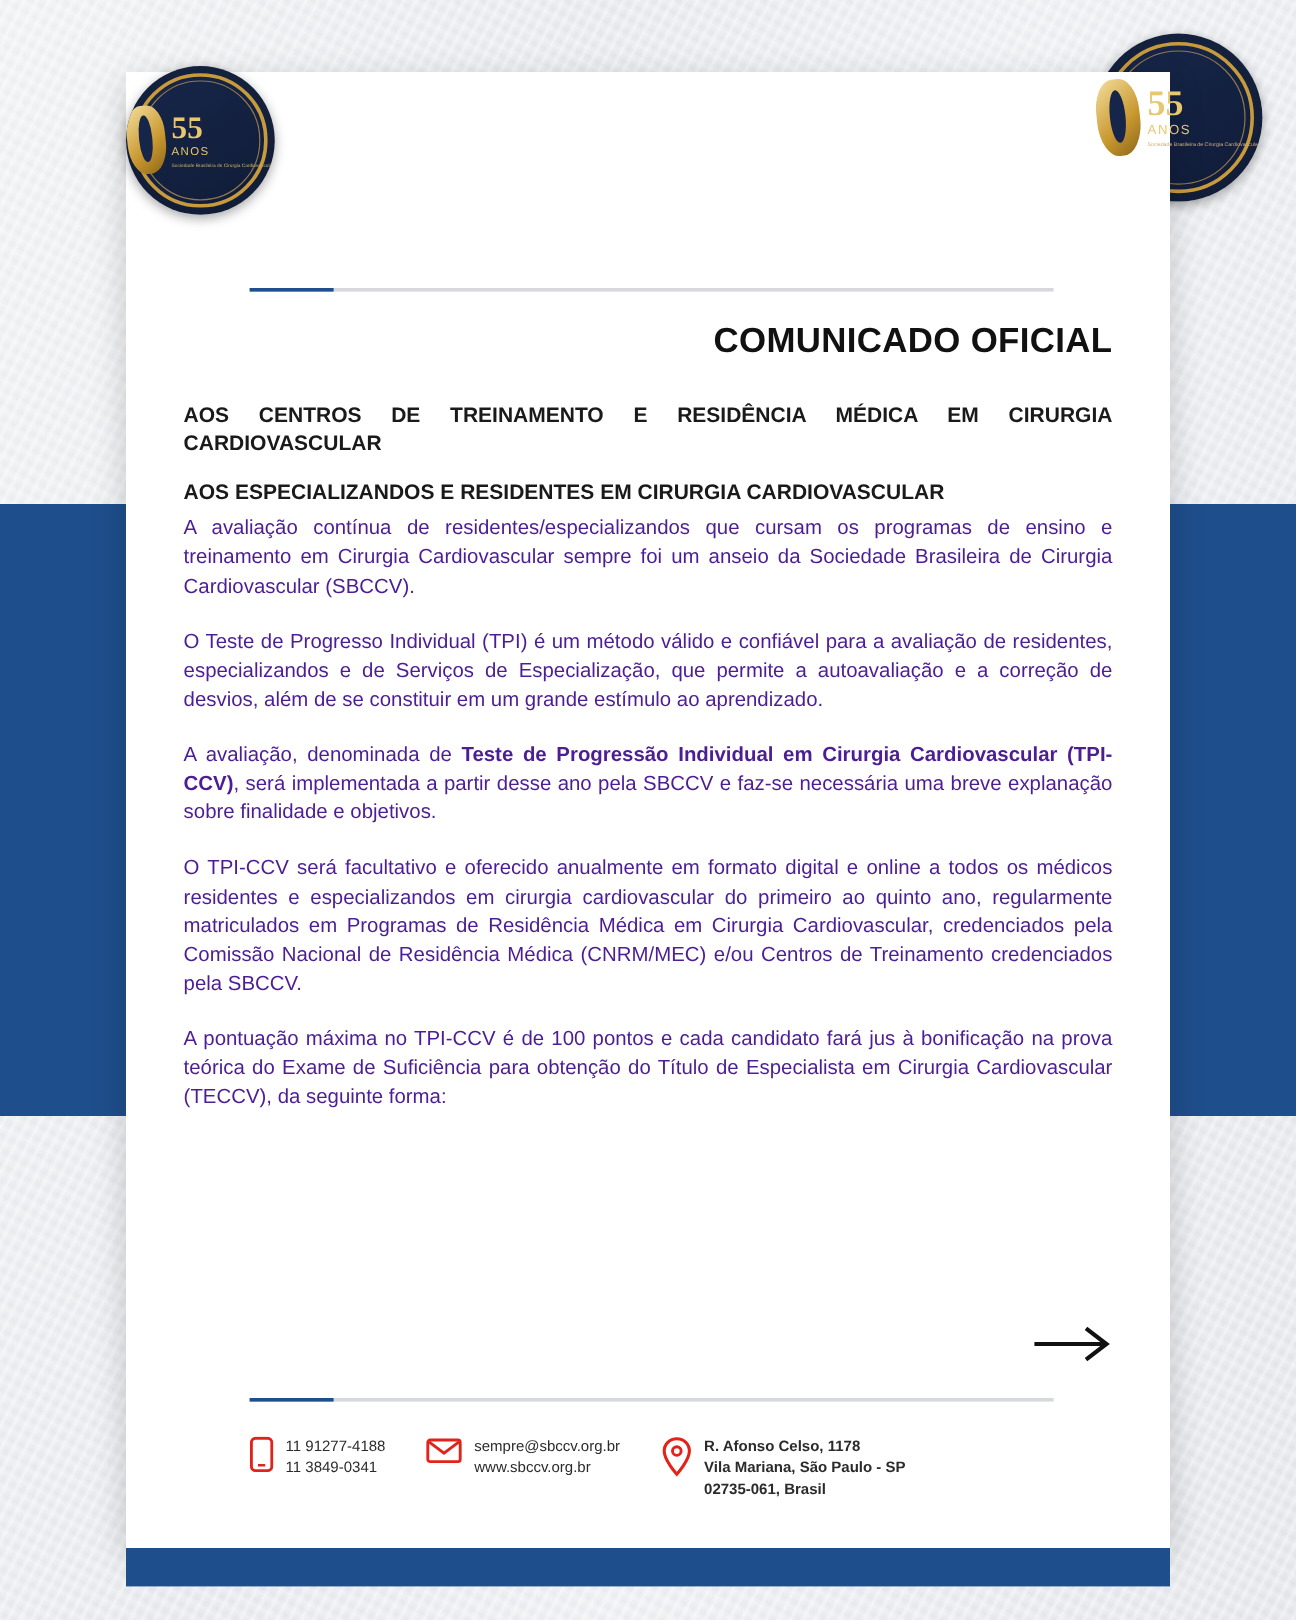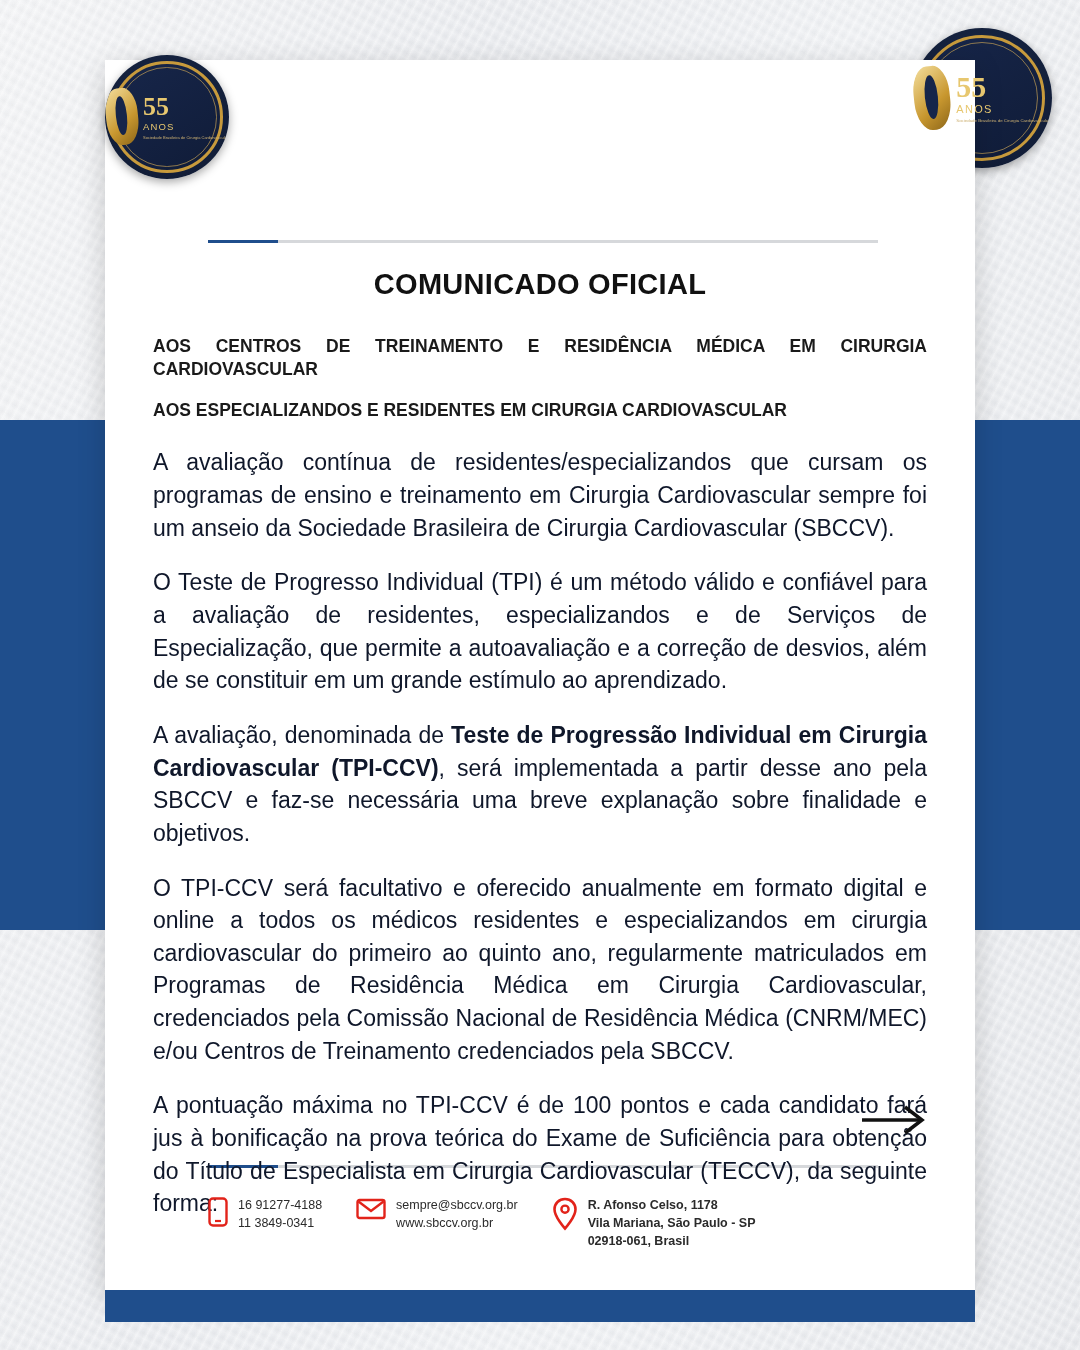--- a/index.html
+++ b/index.html
@@ -173,43 +173,43 @@
 
   
   .content {
     position: absolute;
     left: 153px;
     top: 268px;
     width: 774px;
   }
   h1.title {
     margin: 0 0 34px 0;
-    text-align: center;
+    text-align: right;
     font-size: 29px;
     font-weight: bold;
     letter-spacing: .3px;
     color: #111111;
   }
   h2.addressee {
     margin: 0 0 18px 0;
     font-size: 17.5px;
     font-weight: bold;
     color: #1a1a1a;
     line-height: 1.32;
     text-align: justify;
     text-justify: inter-word;
   }
   h2.addressee.second {
-    margin-bottom: 24px;
+    margin-bottom: 6px;
   }
   p.para {
     margin: 0 0 22px 0;
-    font-size: 23px;
+    font-size: 17px;
     line-height: 1.42;
-    color: #0f172a;
+    color: #4c1d95;
     text-align: justify;
     text-justify: inter-word;
   }
   p.para:last-child { margin-bottom: 0; }
   .b { font-weight: bold; }
 
   
   .next-arrow {
     position: absolute;
     left: 860px;
@@ -306,21 +306,21 @@
 <div class="footer">
 
   <div class="fitem">
     <span class="ficon">
       <svg width="20" height="30" viewBox="0 0 20 30" aria-hidden="true">
         <rect x="1.5" y="1.5" width="17" height="27" rx="3.5" fill="none" stroke="#e2231a" stroke-width="2.4"></rect>
         <line x1="7" y1="24" x2="13" y2="24" stroke="#e2231a" stroke-width="2.2"></line>
       </svg>
     </span>
     <div class="lines">
-      <div>16 91277-4188</div>
+      <div>11 91277-4188</div>
       <div>11 3849-0341</div>
     </div>
   </div>
 
   <div class="fitem">
     <span class="ficon">
       <svg width="30" height="24" viewBox="0 0 30 24" aria-hidden="true">
         <rect x="1.5" y="3" width="27" height="18" rx="2" fill="none" stroke="#e2231a" stroke-width="2.4"></rect>
         <polyline points="2.5,4.5 15,14 27.5,4.5" fill="none" stroke="#e2231a" stroke-width="2.4"></polyline>
       </svg>
@@ -334,17 +334,17 @@
   <div class="fitem fitem-address">
     <span class="ficon">
       <svg width="26" height="34" viewBox="0 0 26 34" aria-hidden="true">
         <path d="M13 2 C7 2 2.5 6.5 2.5 12.2 C2.5 20 13 31.5 13 31.5 C13 31.5 23.5 20 23.5 12.2 C23.5 6.5 19 2 13 2 Z" fill="none" stroke="#e2231a" stroke-width="2.6"></path>
         <circle cx="13" cy="12.2" r="3.6" fill="none" stroke="#e2231a" stroke-width="2.4"></circle>
       </svg>
     </span>
     <div class="lines">
       <div>R. Afonso Celso, 1178</div>
       <div>Vila Mariana, São Paulo - SP</div>
-      <div>02918-061, Brasil</div>
+      <div>02735-061, Brasil</div>
     </div>
   </div>
 
 </div>
 
 </body></html>

